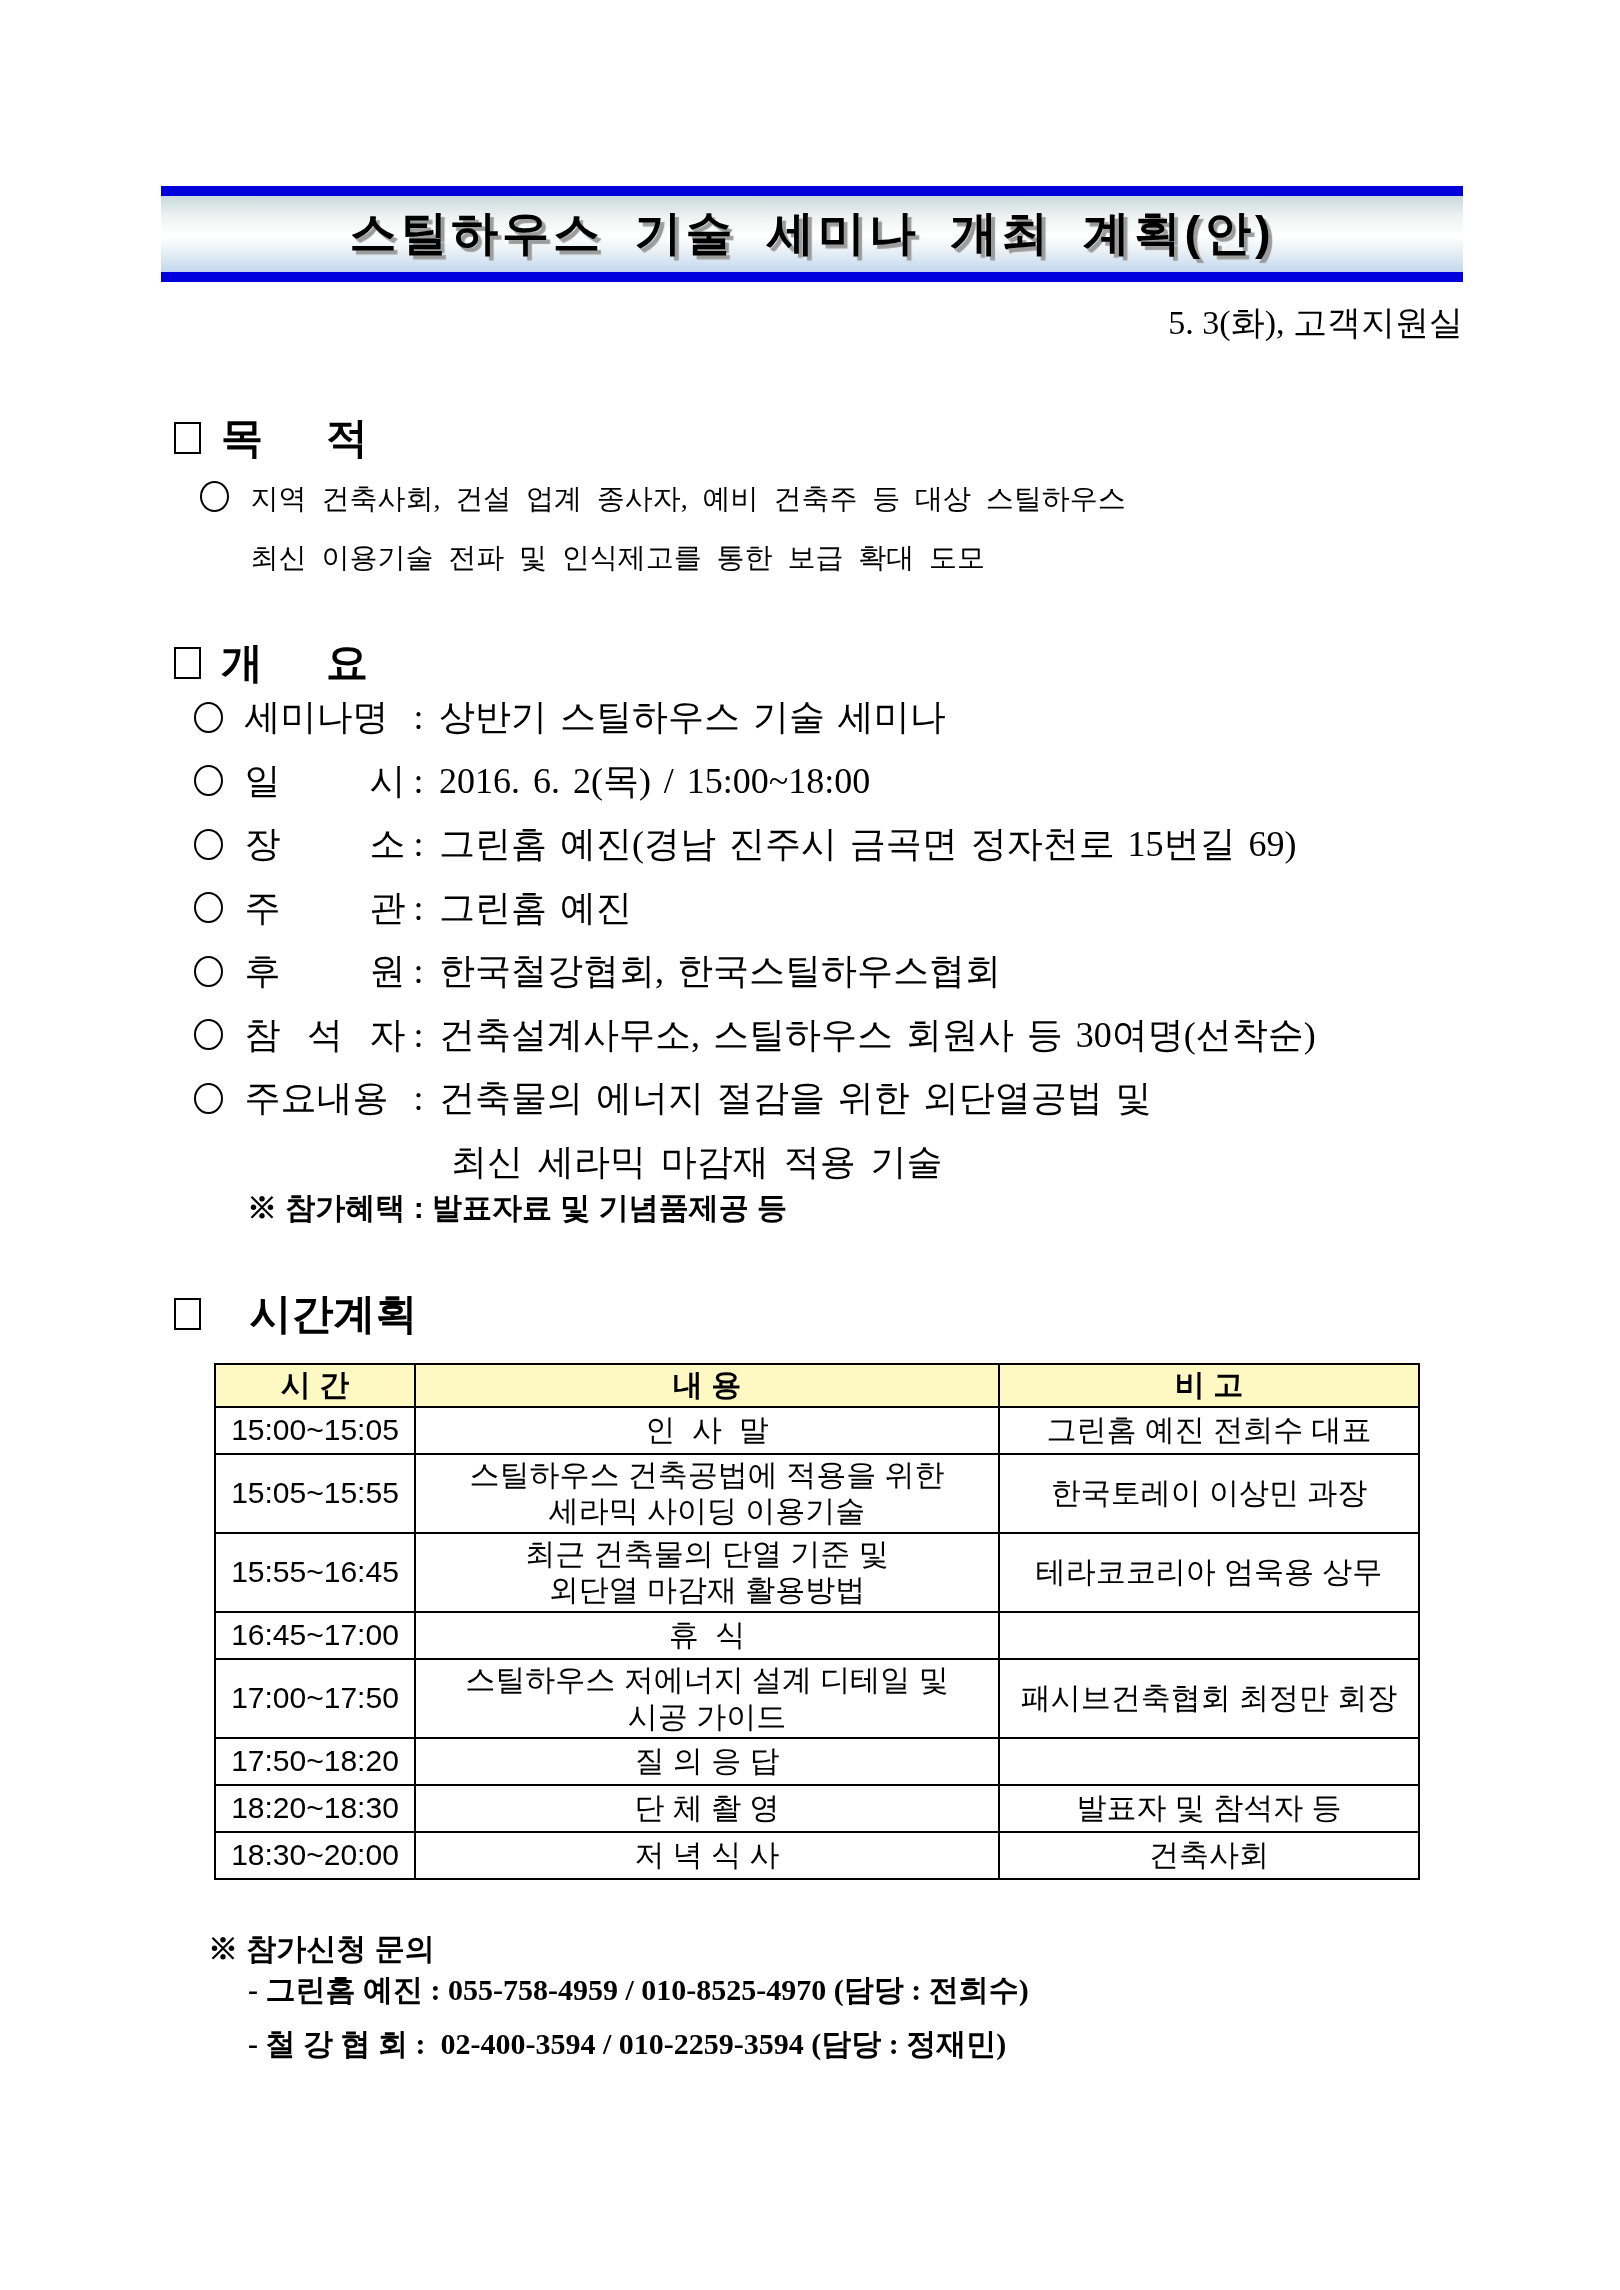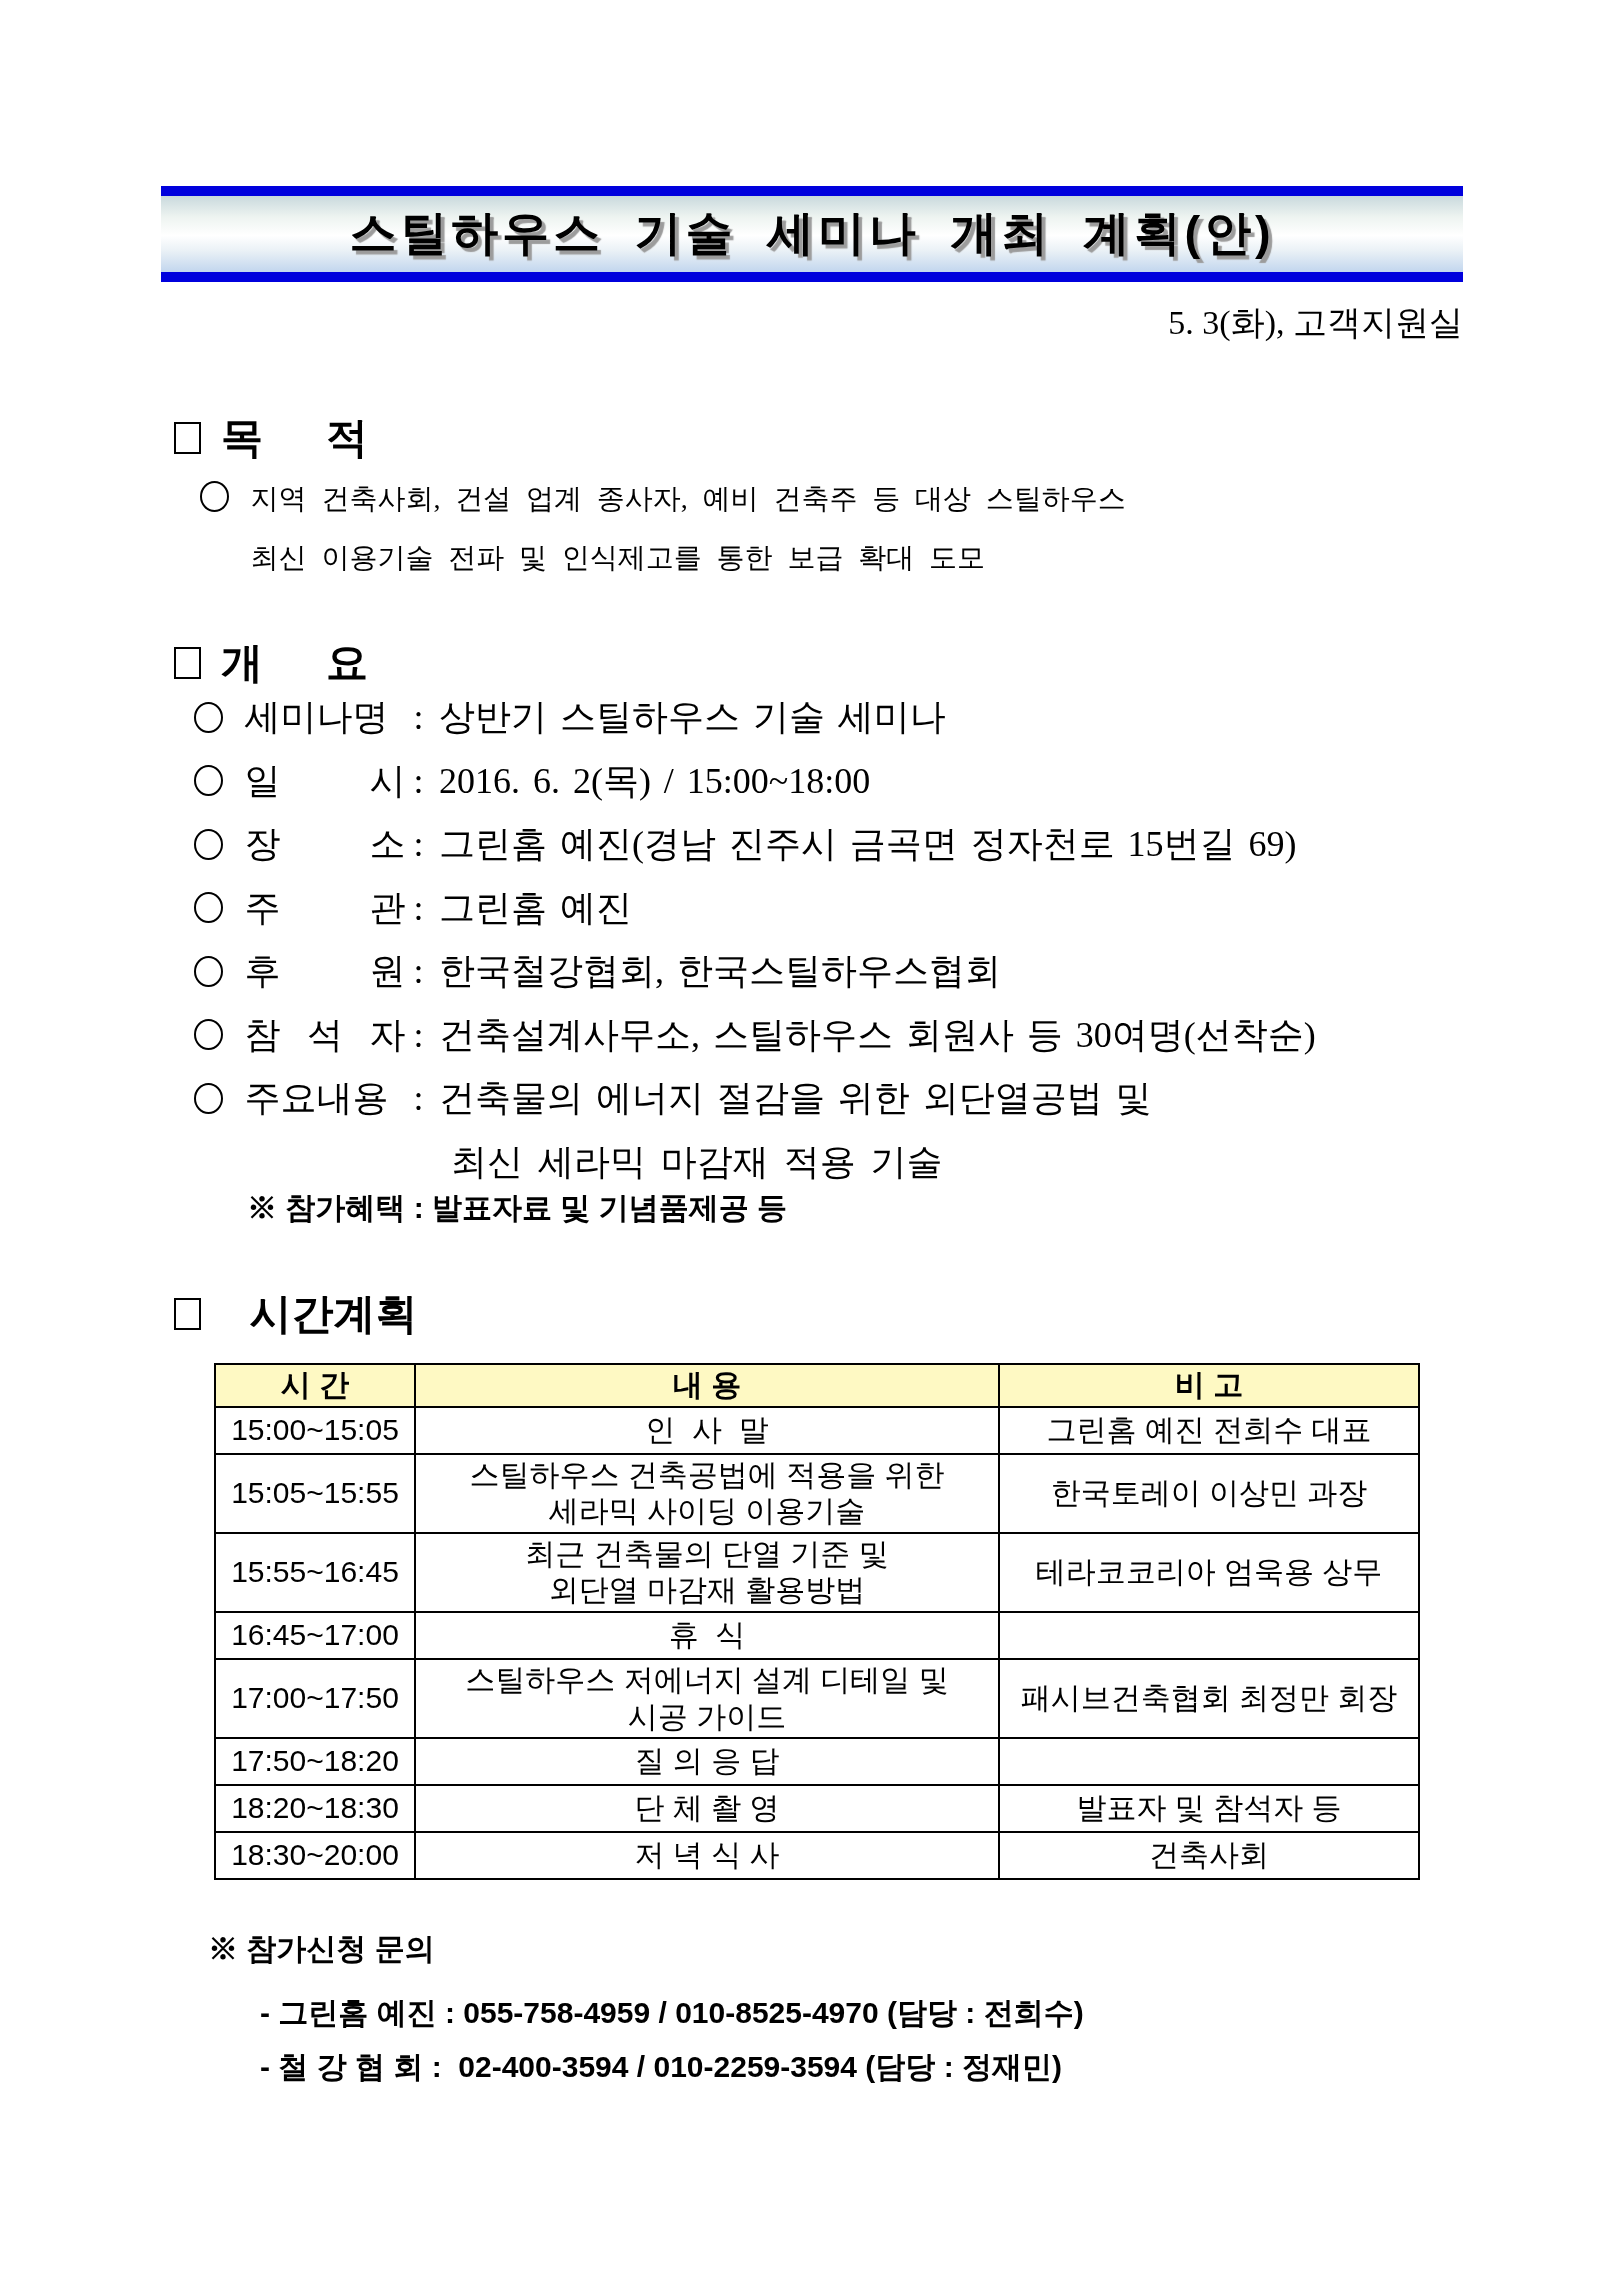--- a/index.html
+++ b/index.html
@@ -101,22 +101,22 @@
   .col-note { width: 420px; }
   tr.r-single td { height: 47px; }
   tr.r-double td { height: 78px; }
 
   
   .contact {
     position: absolute; left: 208px; top: 1929px;
     font-family: "Liberation Sans", sans-serif;
     font-weight: bold; font-size: 30px;
   }
-  .contact-heading { white-space: pre; margin-bottom: 23px; }
-  .contact-line { white-space: pre; margin-left: 52px; margin-bottom: 13.7px; line-height: 1.35; }
+  .contact-heading { white-space: pre; margin-bottom: 0; }
+  .contact-line { white-space: pre; margin-left: 40px; margin-bottom: 13.7px; line-height: 1.35; font-family: Liberation Serif, serif; }
 </style>
 </head>
 <body>
 
 <div class="page">
 
   <div class="banner">
     <div class="banner-bar"></div>
     <div class="banner-mid">
       <span class="banner-title">스틸하우스 기술 세미나 개최 계획(안)</span>

